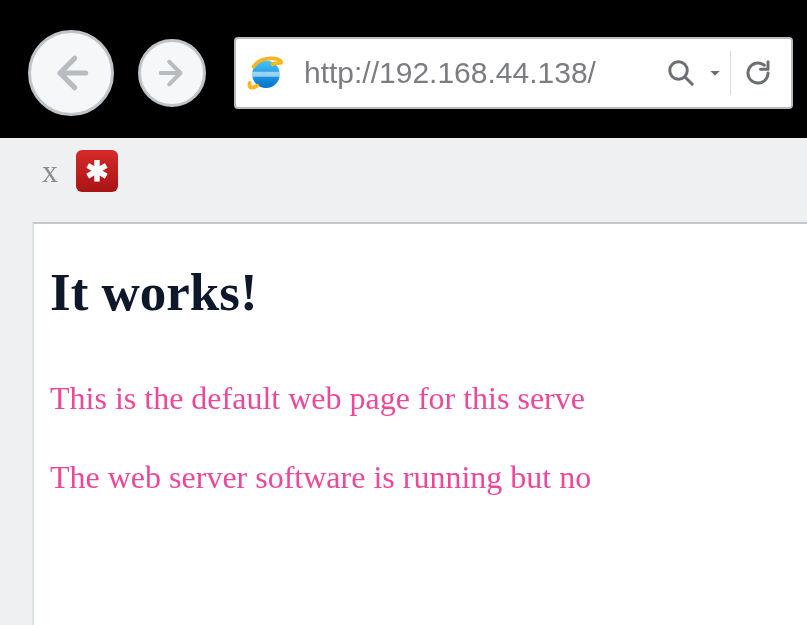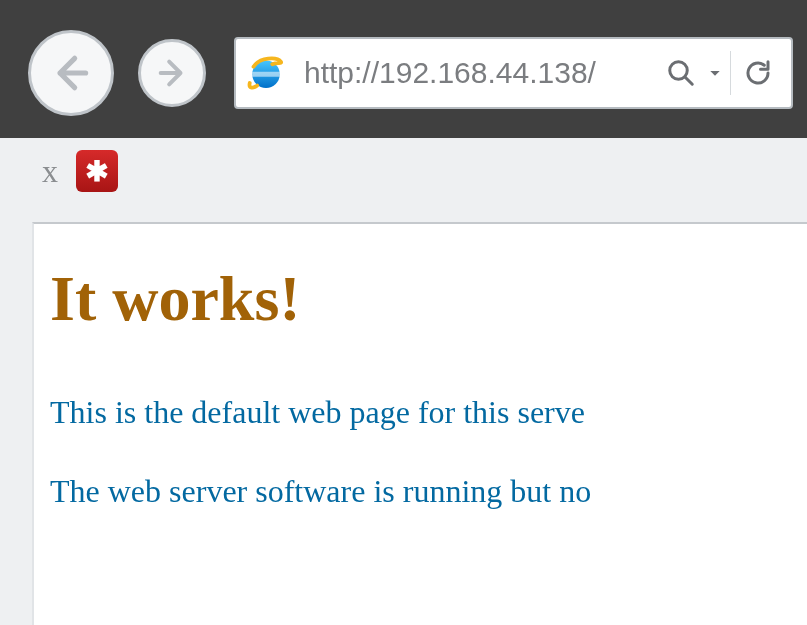--- a/index.html
+++ b/index.html
@@ -5,21 +5,21 @@
     * { box-sizing: border-box; margin: 0; padding: 0; }
     html, body { width: 807px; height: 625px; overflow: hidden; font-family: "Segoe UI", Tahoma, sans-serif; }
     body { background: #eef0f2; }
 
     .toolbar {
       display: flex;
       align-items: center;
       gap: 24px;
       padding: 18px 14px 10px 28px;
       height: 138px;
-      background: #404040;
+      background: #000000;
       justify-content: space-between;
     }
     .nav-btn {
       width: 86px;
       height: 86px;
       border-radius: 50%;
       border: 3px solid #bfc4c9;
       background: #f6f7f8;
       display: flex;
       align-items: center;
@@ -95,28 +95,28 @@
       margin-left: 32px;
       border-top: 2px solid #c5c9cd;
       border-left: 2px solid #e1e4e7;
       height: calc(625px - 138px - 84px);
       padding: 38px 0 0 16px;
       overflow: hidden;
     }
     .page-h1 {
       font-family: "Times New Roman", Times, serif;
       font-weight: bold;
-      font-size: 64px;
-      color: #a16207;
+      font-size: 53px;
+      color: #0f172a;
       white-space: nowrap;
     }
     .page-p {
       font-family: "Times New Roman", Times, serif;
       font-size: 32px;
-      color: #0369a1;
+      color: #ec4899;
       margin-top: 58px;
       white-space: nowrap;
     }
     .page-p + .page-p { margin-top: 42px; }
   </style>
 </head>
 <body>
 
 <div class="toolbar">
   <div class="nav-btn">

